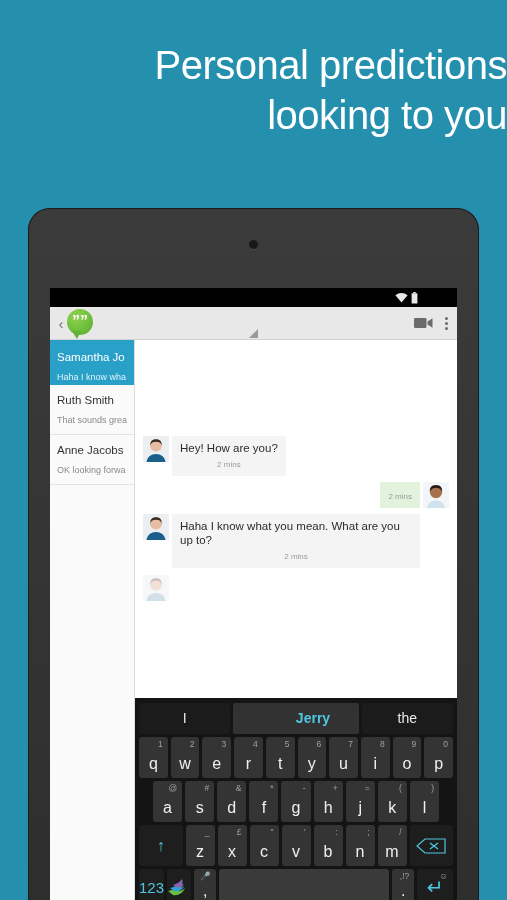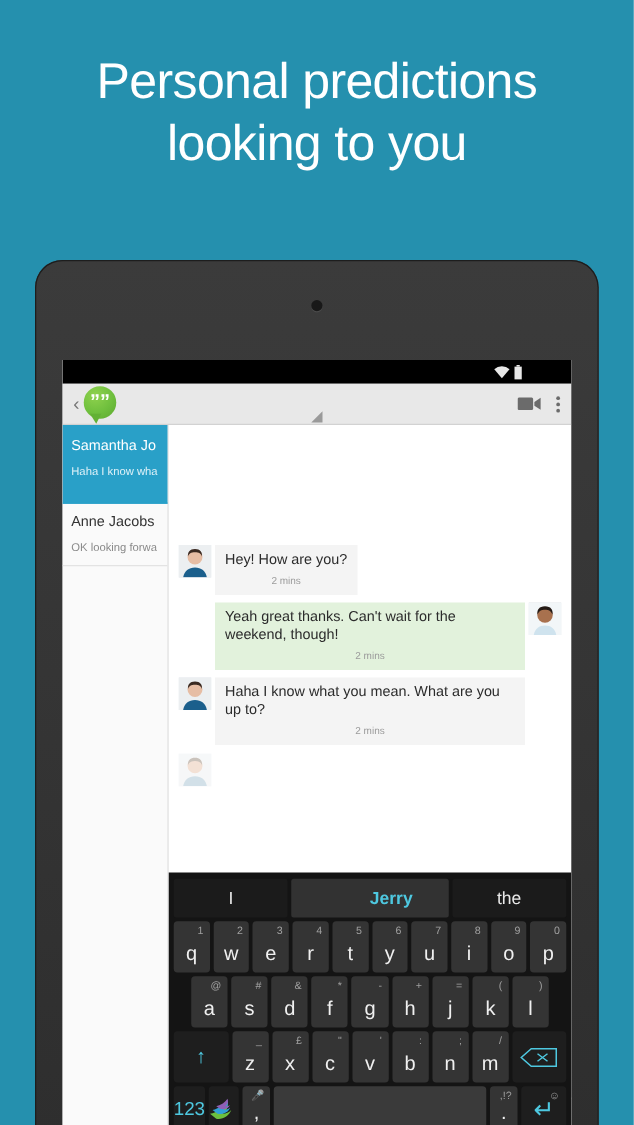--- a/index.html
+++ b/index.html
@@ -6,21 +6,21 @@
   html,body { width:507px; height:900px; overflow:hidden; }
   body {
     background:#2590ae;
     font-family:"Liberation Sans", sans-serif;
     position:relative;
   }
 
   
   .headline {
     position:absolute; top:40px; left:0; width:507px;
-    text-align:center; color:#ffffff;
+    text-align:right; color:#ffffff;
     font-size:40px; line-height:50px; font-weight:400;
     letter-spacing:-0.5px;
   }
   .headline .l2 { display:block; }
 
   
   .tablet {
     position:absolute; left:28px; top:208px;
     width:451px; height:700px;
     background:linear-gradient(180deg,#3b3b3b 0%,#343434 55%,#2e2e2e 100%);
@@ -92,21 +92,21 @@
   .overflow-ico i { width:3px;height:3px;background:#6b6b6b;border-radius:50%;display:block; }
 
   
   .appbody { display:flex; height:calc(620px - 19px - 33px); }
 
   
   .convlist { width:85px; background:#fafafa; border-right:1px solid #dcdcdc; flex-shrink:0; }
   .conv { padding:9px 0 9px 7px; border-bottom:1px solid #e3e3e3; overflow:hidden; }
   .conv .cname { font-size:11.5px; color:#333; white-space:nowrap; }
   .conv .cprev { font-size:9px; color:#8a8a8a; white-space:nowrap; margin-top:9px; }
-  .conv.sel { background:#29a0c8; border-bottom-color:#29a0c8; padding-top:11px; padding-bottom:20px; }
+  .conv.sel { background:#29a0c8; border-bottom-color:#29a0c8; padding-top:11px; padding-bottom:2px; }
   .conv.sel .cname { color:#fff; }
   .conv.sel .cprev { color:#dff1f8; }
 
   
   .chat { flex:1; background:#fff; display:flex; flex-direction:column; position:relative; }
   .msgs { flex:1; padding:0 8px; position:relative; }
   .msg { display:flex; align-items:flex-start; margin-top:6px; }
   .msg.me { justify-content:flex-end; }
   .avatar {
     width:26px;height:26px;flex-shrink:0;overflow:hidden;
@@ -219,20 +219,24 @@
     </div>
 
     <div class="appbody">
 
       <div class="convlist">
         <div class="conv sel">
           <div class="cname">Samantha Jo</div>
           <div class="cprev">Haha I know wha</div>
         </div>
         <div class="conv">
+          <div class="cname">Ruth Smith</div>
+          <div class="cprev">That sounds grea</div>
+        </div>
+        <div class="conv">
           <div class="cname">Anne Jacobs</div>
           <div class="cprev">OK looking forwa</div>
         </div>
       </div>
 
       <div class="chat">
         <div class="msgs">
 
           <div class="msg them" style="margin-top:96px;">
             <span class="avatar">
@@ -244,21 +248,20 @@
               </svg>
             </span>
             <div class="bubble">
               <span>Hey! How are you?</span>
               <span class="time">2 mins</span>
             </div>
           </div>
 
           <div class="msg me">
             <div class="bubble green">
-              <span>Yeah great thanks. Can't wait for the weekend, though!</span>
               <span class="time">2 mins</span>
             </div>
             <span class="avatar">
               <svg width="26" height="26" viewBox="0 0 26 26">
                 <rect width="26" height="26" fill="#f2f6f8"></rect>
                 <circle cx="13" cy="10" r="6.2" fill="#a8714e"></circle>
                 <path d="M13 3c4.6 0 6.6 2.8 6 6.8-.9-3-3.2-4-6-4s-5.1 1-6 4C6.4 5.8 8.4 3 13 3z" fill="#241a15"></path>
                 <path d="M4 26c.8-5 4.4-7.6 9-7.6s8.2 2.6 9 7.6z" fill="#cfe3ee"></path>
               </svg>
             </span>

